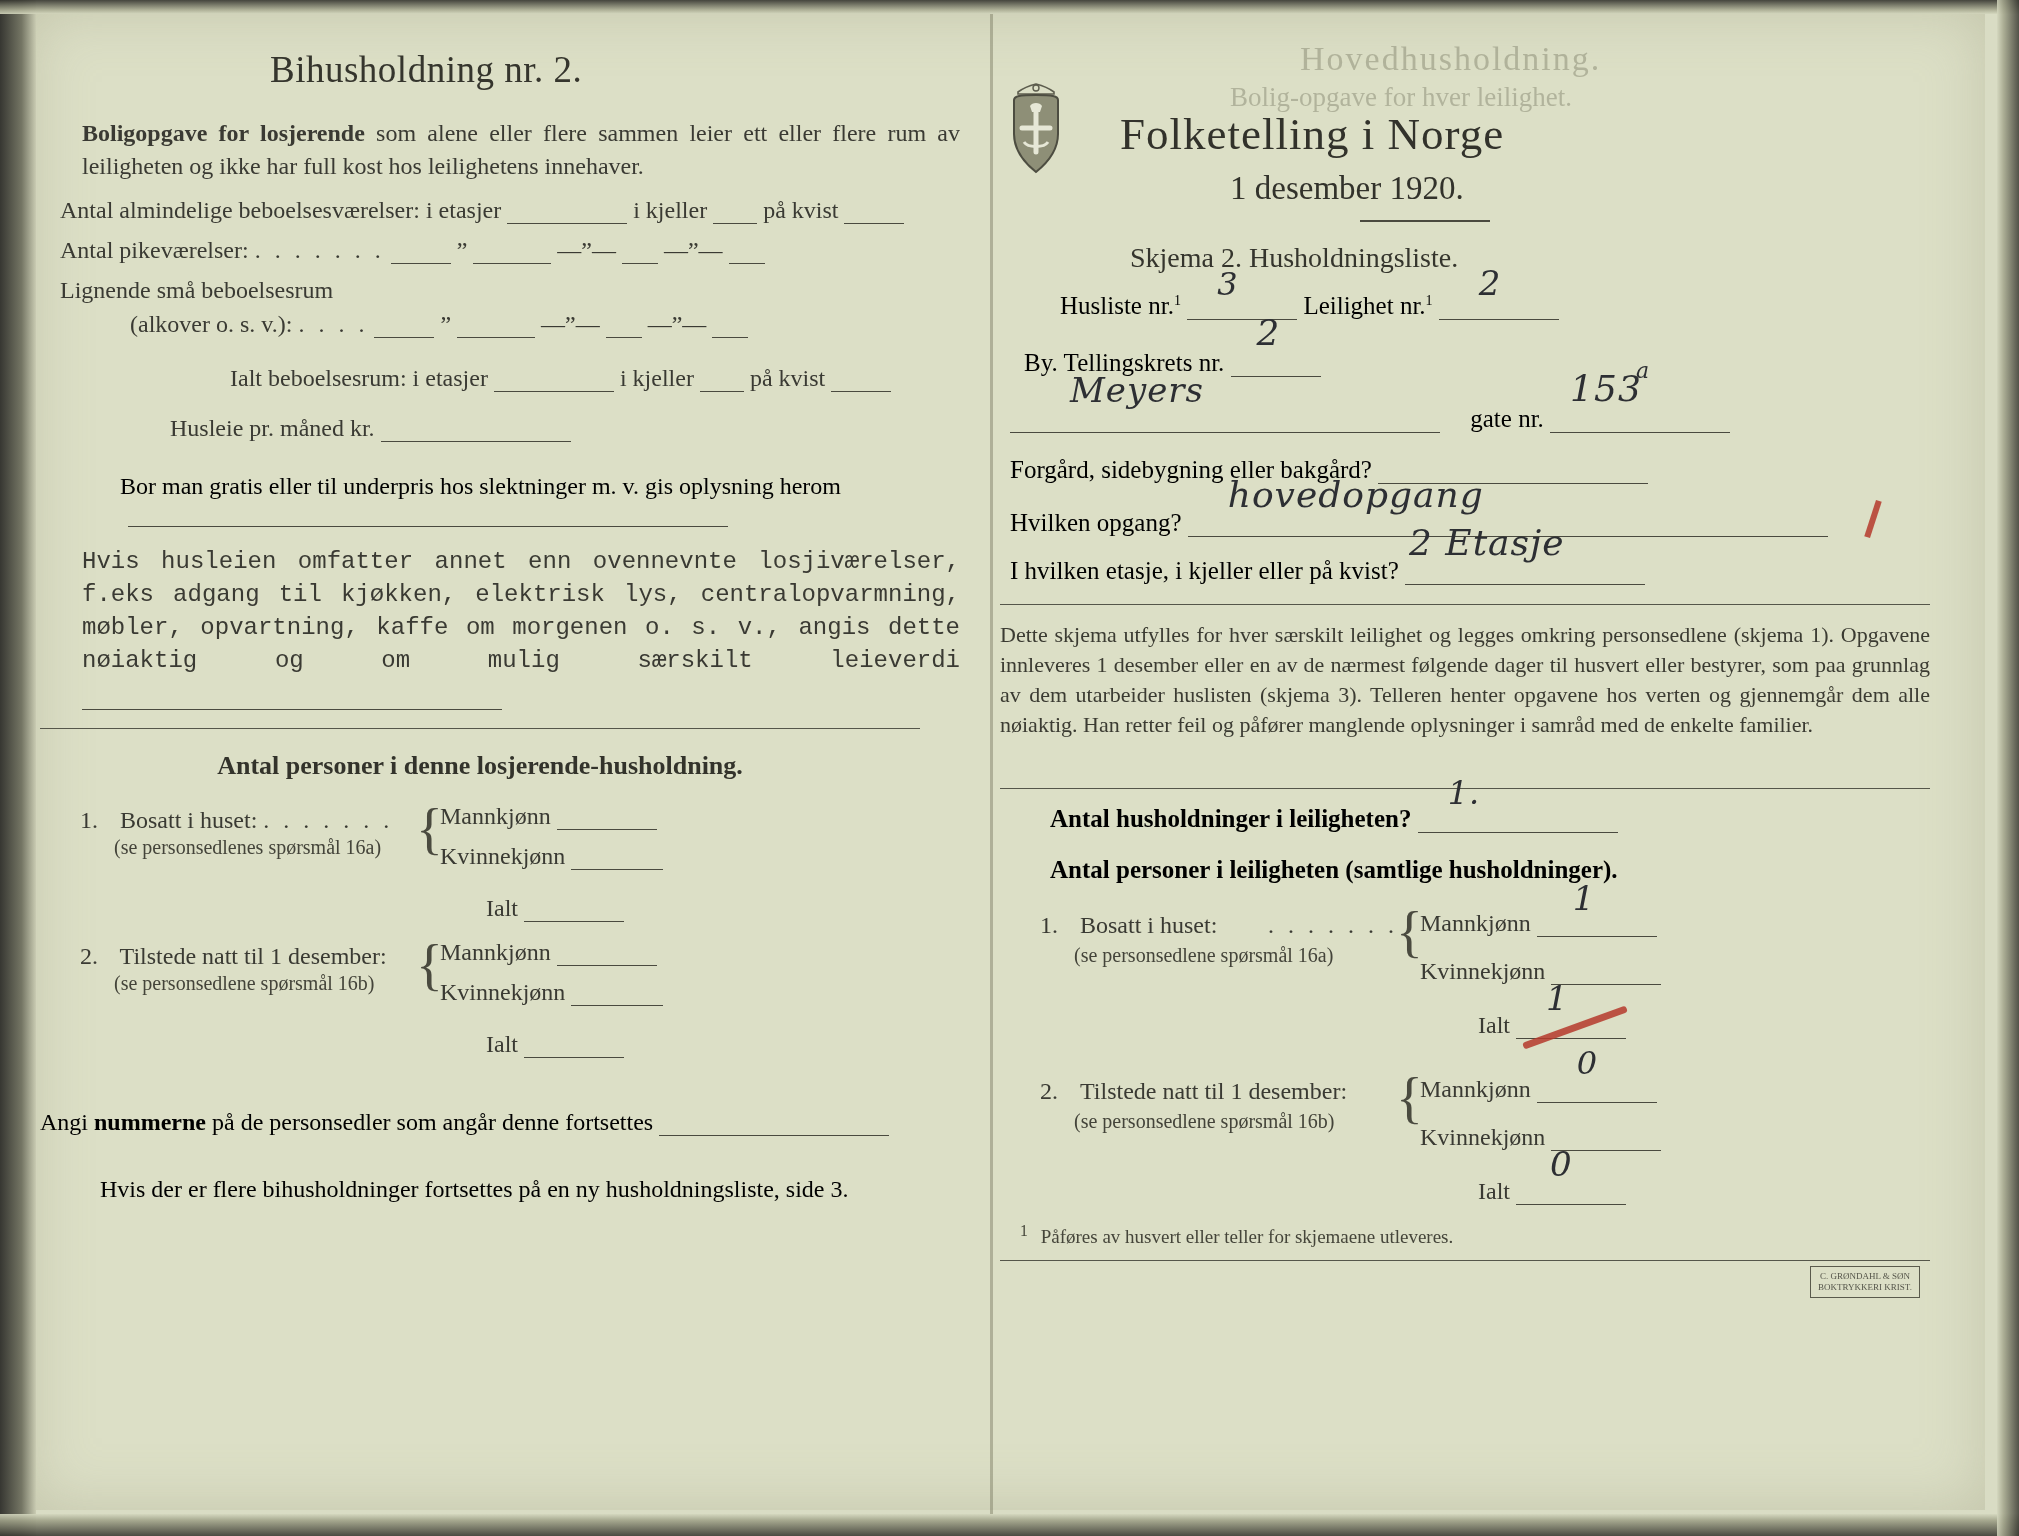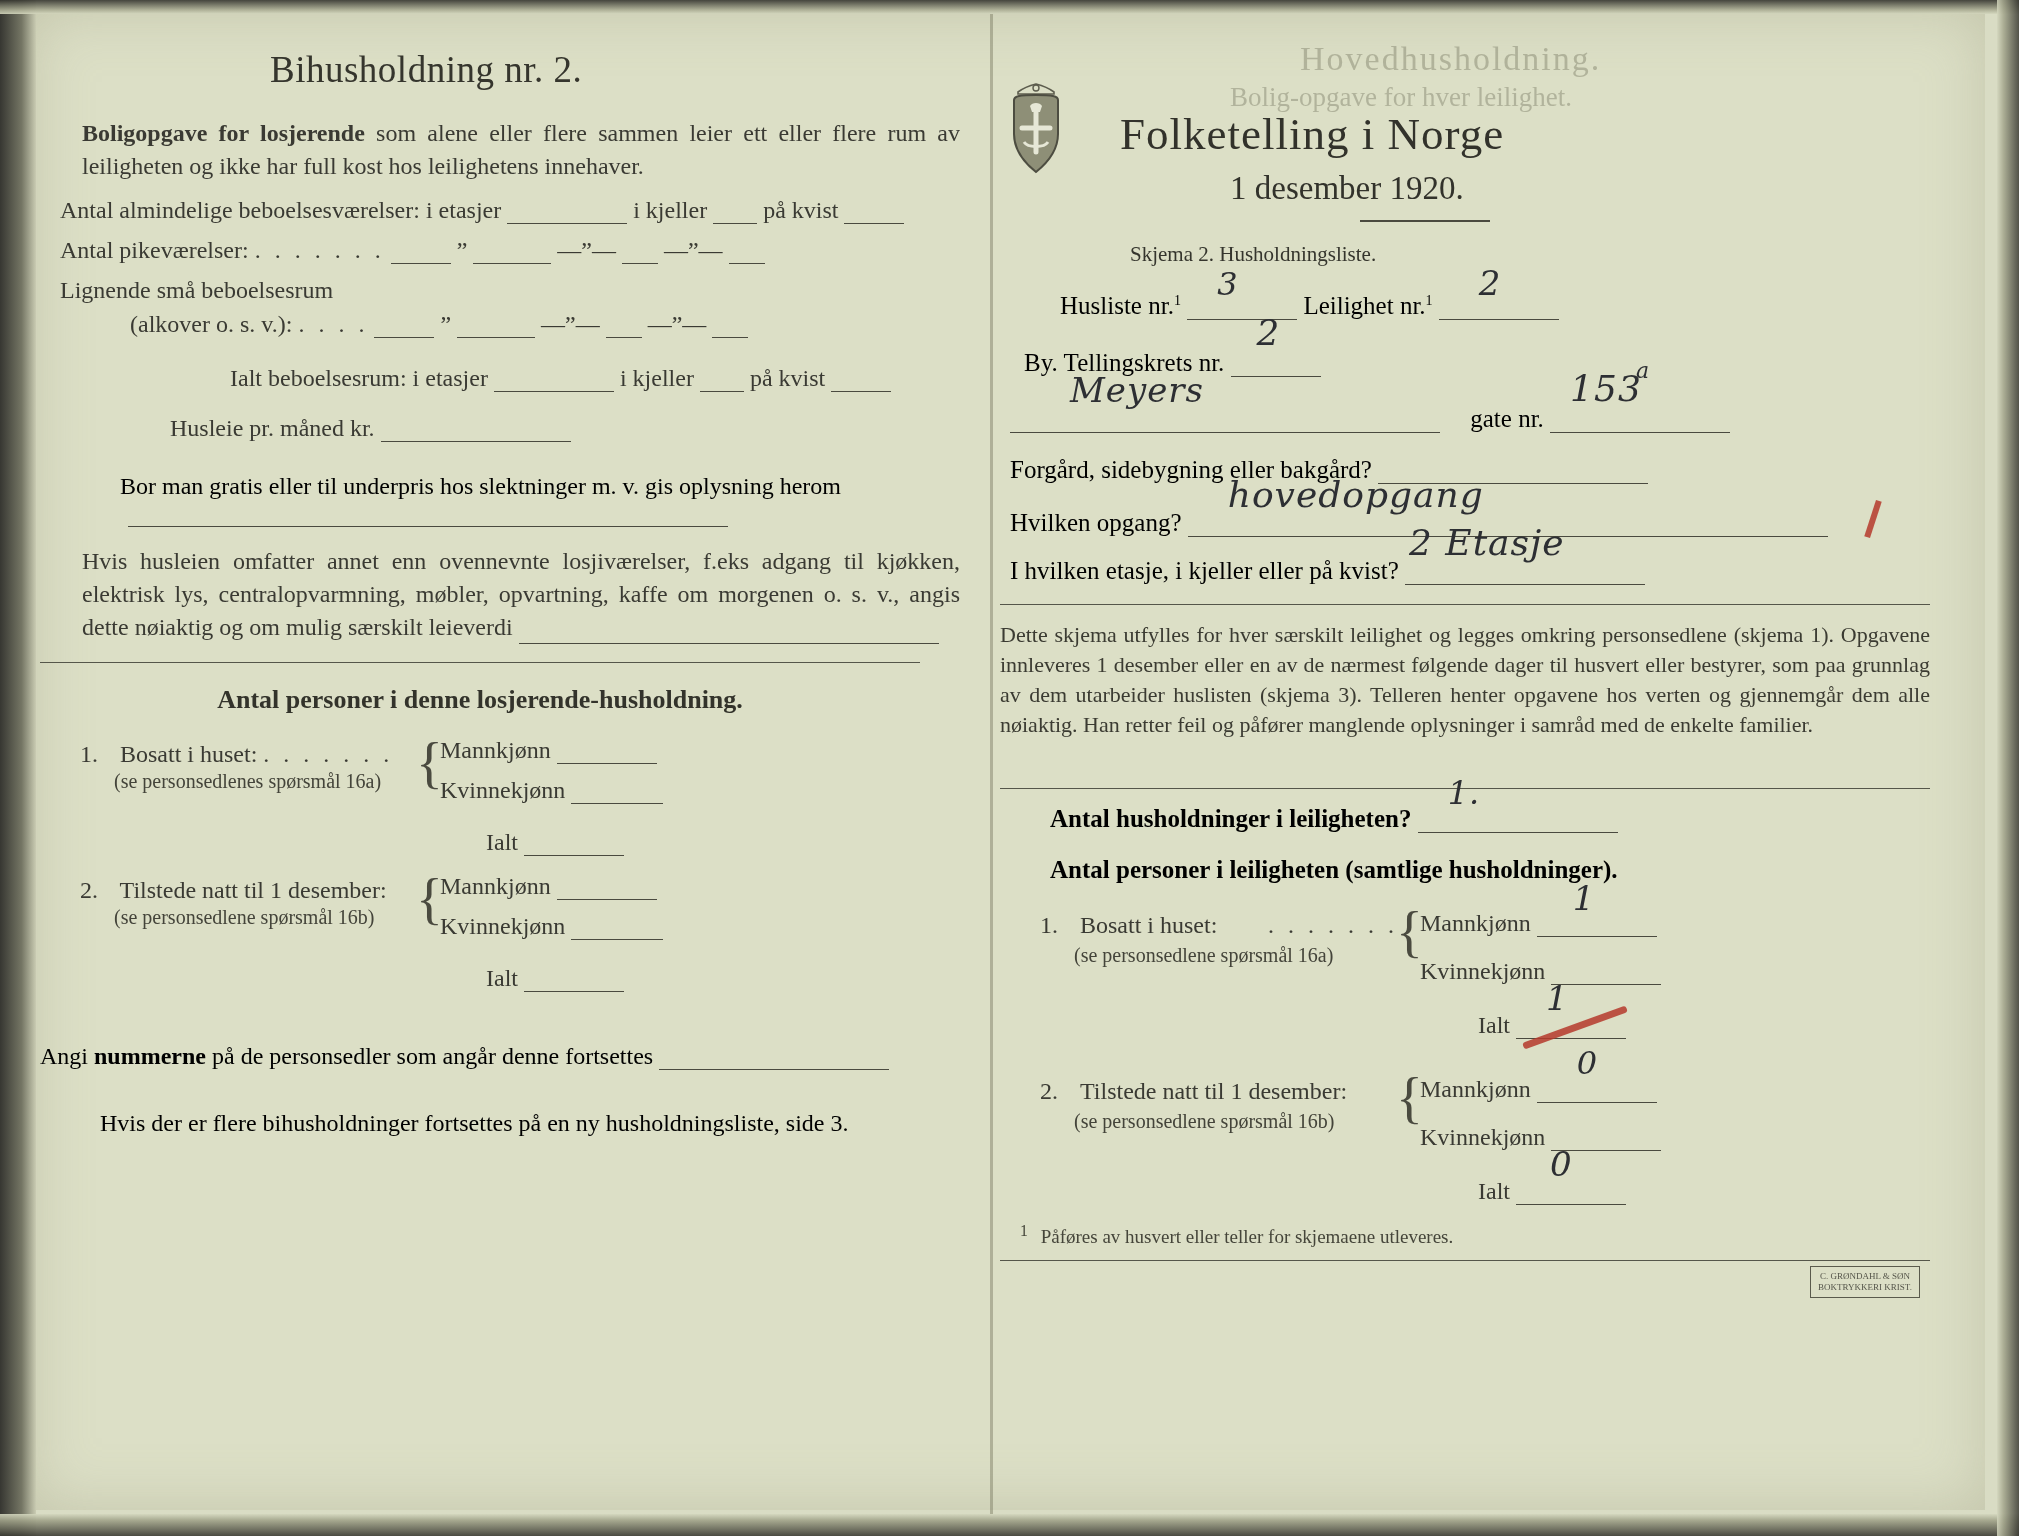--- a/index.html
+++ b/index.html
@@ -145,21 +145,21 @@
   .title-main {
     font-size: 45px;
     letter-spacing: 1px;
     color: #32322b;
   }
   .title-sub {
     font-size: 33px;
     color: #32322b;
   }
   .skjema {
-    font-size: 21px;
+    font-size: 28px;
     color: #35352d;
   }
   .smalltxt {
     font-size: 22px;
     line-height: 30px;
     color: #3b3b32;
     text-align: justify;
   }
   .coat {
     position: absolute;
@@ -259,21 +259,21 @@
     <div class="line-row" style="padding-left:130px; margin-top:10px;">
       <span>Husleie pr. måned kr.</span>
       <span class="ul" style="width:190px; height:26px;"></span>
     </div>
 
     <div style="padding-left:80px; margin-top:18px; font-size:24px;">
       <span>Bor man gratis eller til underpris hos slektninger m. v. gis oplysning herom</span>
       <span class="ul" style="width:600px; height:24px; margin-left:8px;"></span>
     </div>
 
-    <p class="lead" style="margin-top:18px; padding-left:42px;">
+    <p class="lead" style="margin-top:18px; padding-left:42px;font-family:Liberation Mono, monospace;">
       <span>Hvis husleien omfatter annet enn ovennevnte losjiværelser, f.eks adgang til kjøkken, elektrisk lys, centralopvarmning, møbler, opvartning, kaffe om morgenen o. s. v., angis dette nøiaktig og om mulig særskilt leieverdi</span>
       <span class="ul" style="width:420px; height:22px;"></span>
     </p>
 
     <hr class="rule" style="margin:18px 20px 0 0; width:880px;">
 
     <div class="section-title" style="width:880px;">
       <span>Antal personer i denne losjerende-husholdning.</span>
     </div>
 

